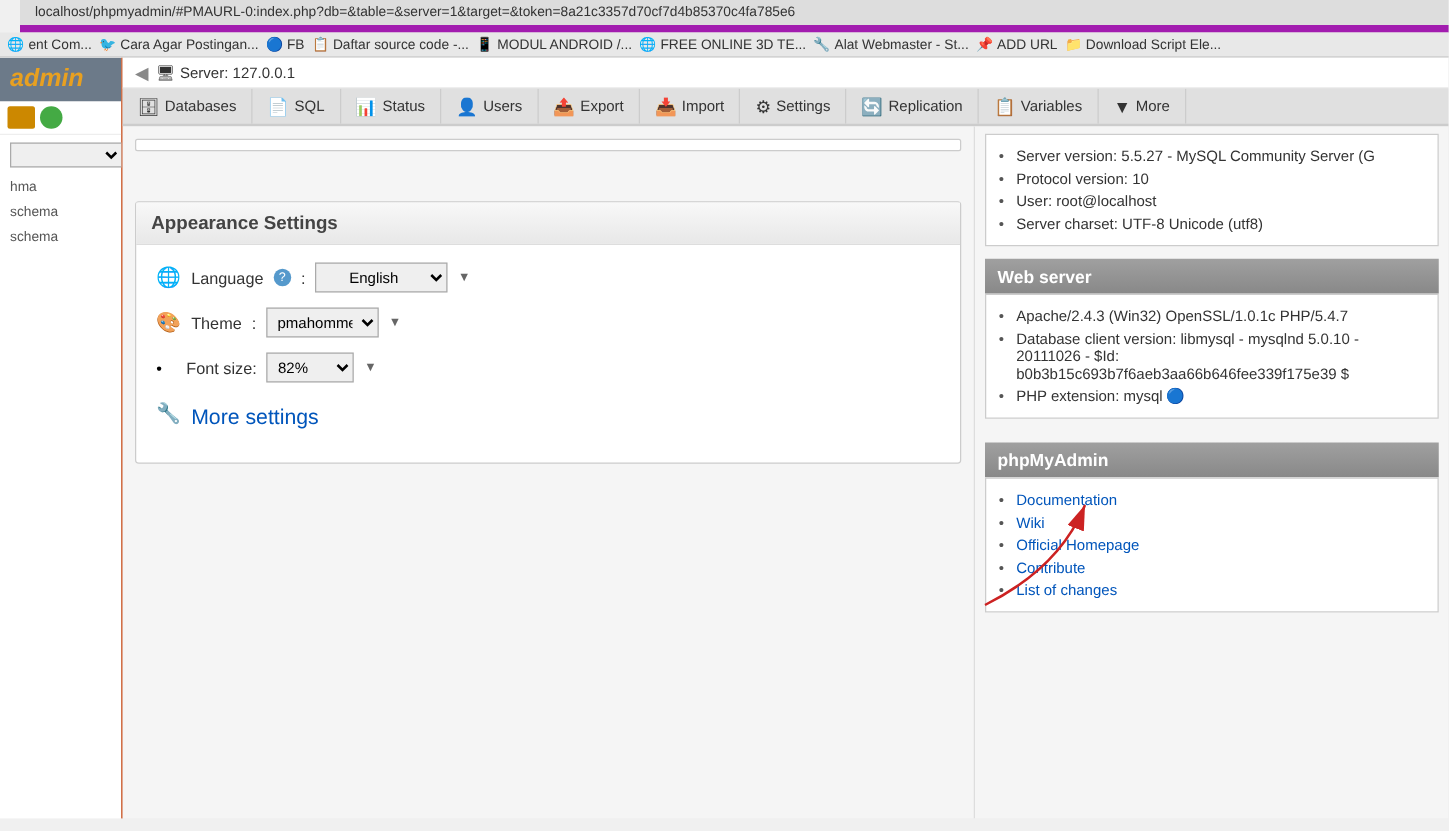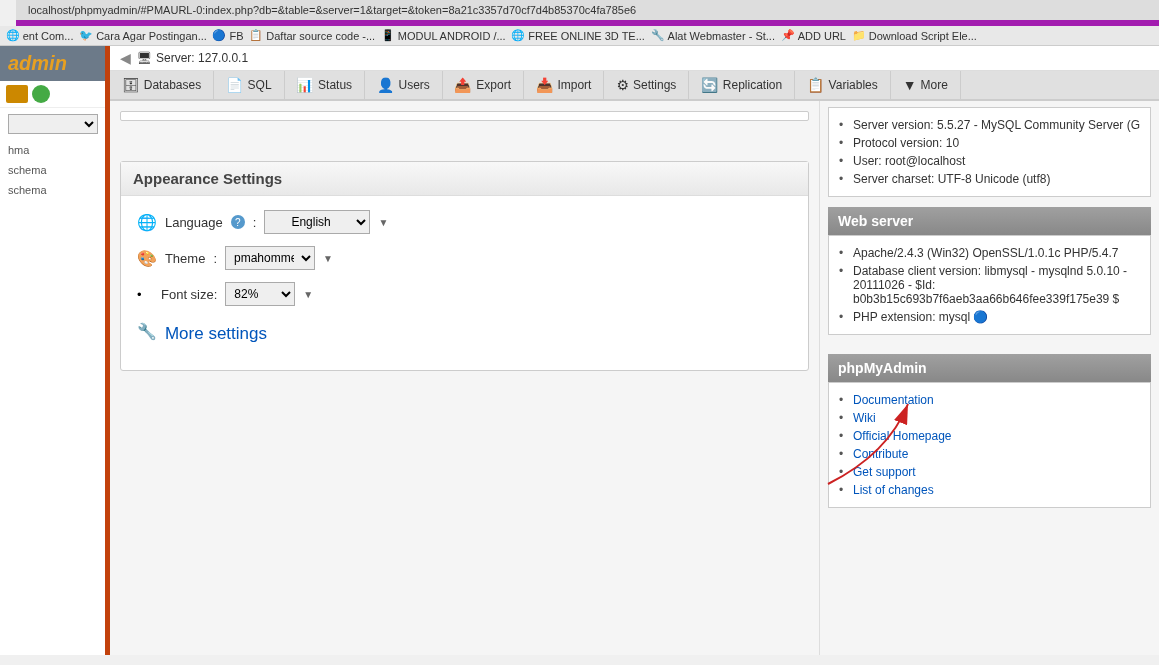--- a/index.html
+++ b/index.html
@@ -34,23 +34,23 @@
 
     
     .app-container {
       display: flex;
       height: calc(665px - 56px);
       overflow: hidden;
     }
 
     
     .sidebar {
-      width: 110px;
+      width: 98px;
       background: #fff;
-      border-right: 5px solid #c2410c;
+      border-right: 1px solid #c2410c;
       overflow: hidden;
       flex-shrink: 0;
     }
     .sidebar-header {
       background: #6c7a89;
       padding: 6px 8px;
       color: #e8a020;
       font-size: 20px;
       font-weight: bold;
       font-style: italic;
@@ -200,21 +200,21 @@
       gap: 6px;
       margin-top: 6px;
       color: #0055bb;
       text-decoration: none;
       font-size: 17px;
       cursor: pointer;
     }
 
     
     .right-panel {
-      width: 340px;
+      width: 380px;
       padding: 6px 8px;
       overflow-y: auto;
       background: #f5f5f5;
       border-left: 1px solid #ddd;
       flex-shrink: 0;
     }
 
     .info-section {
       margin-bottom: 10px;
     }
@@ -485,25 +485,20 @@
                     <span>Official Homepage</span>
                   </a>
                 </li>
                 <li>
                   <a class="link-item">
                     <span>Contribute</span>
                   </a>
                 </li>
                 <li>
                   <a class="link-item">
-                    <span>Get support</span>
-                  </a>
-                </li>
-                <li>
-                  <a class="link-item">
                     <span>List of changes</span>
                   </a>
                 </li>
               </ul>
             </div>
 
             <svg class="arrow-svg" width="200" height="120" viewBox="0 0 200 120" style="position:absolute; top:20px; left:-60px; pointer-events:none;">
               <defs>
                 <marker id="arrowhead" markerWidth="10" markerHeight="7" refX="10" refY="3.5" orient="auto">
                   <polygon points="0 0, 10 3.5, 0 7" fill="#cc2222"></polygon>

